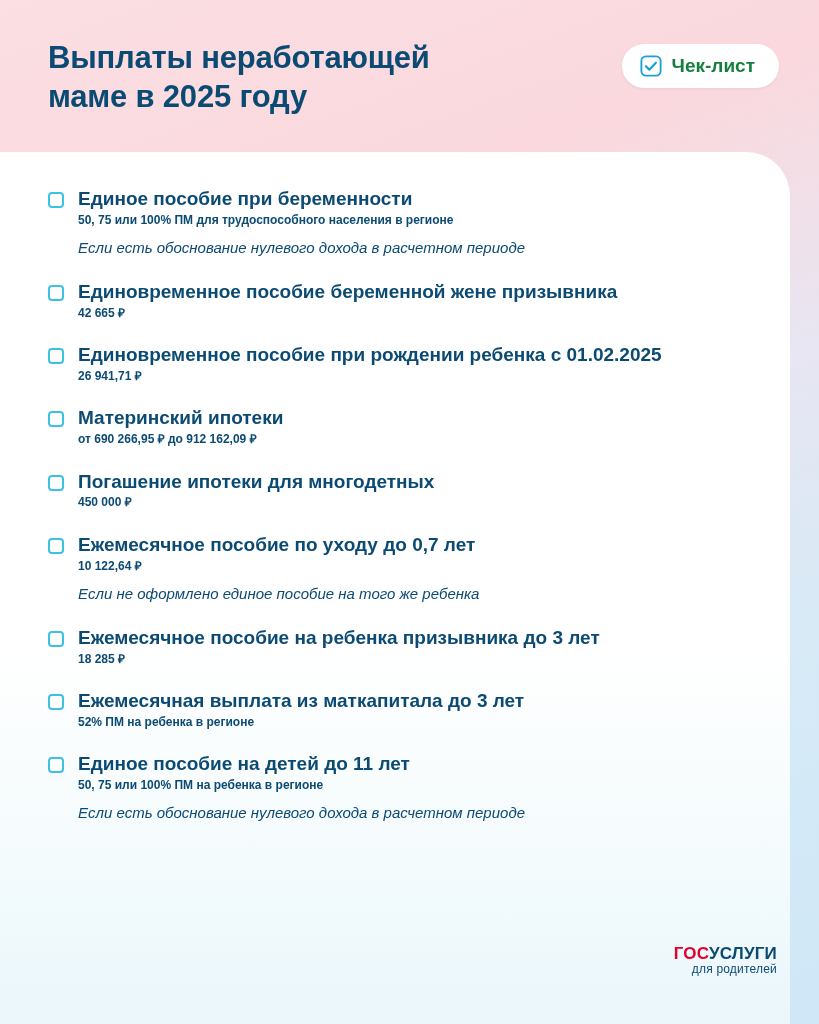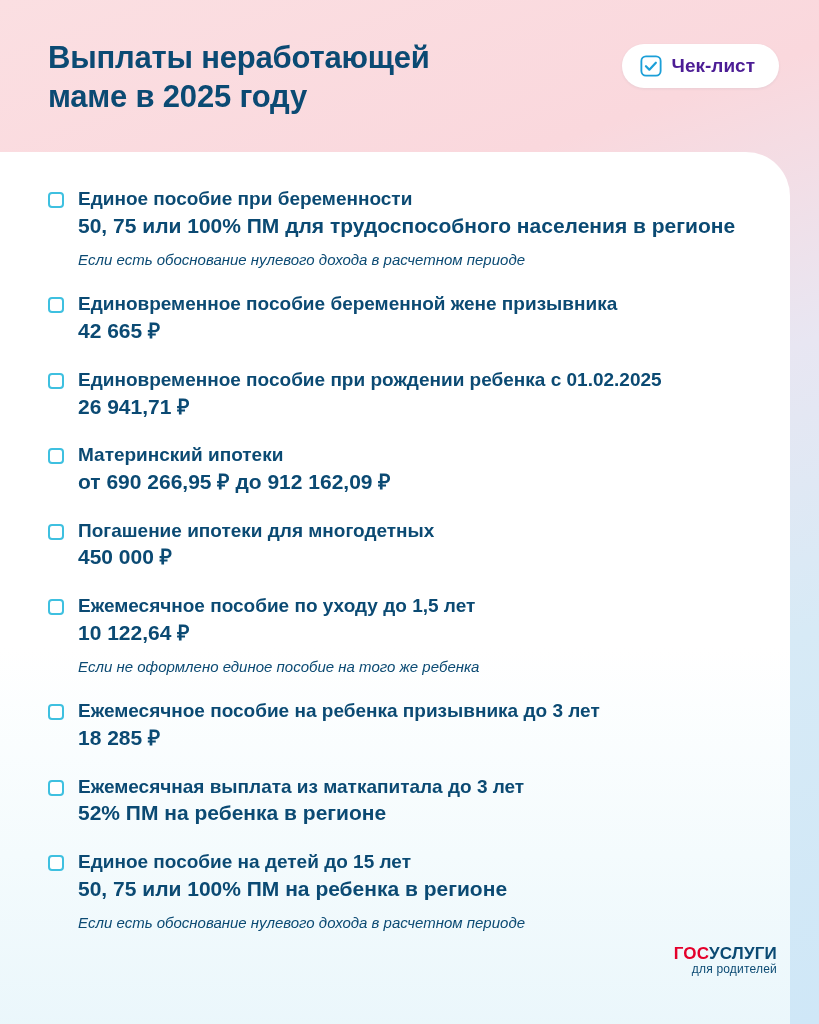--- a/index.html
+++ b/index.html
@@ -43,21 +43,21 @@
     background: #ffffff;
     border-radius: 26px;
     height: 44px;
     display: flex;
     align-items: center;
     gap: 10px;
     padding: 0 24px 0 18px;
     box-shadow: 0 1px 3px rgba(10,60,90,0.07);
   }
   .badge-label {
-    color: #4c1d95;
+    color: #15803d;
     font-size: 19px;
     font-weight: bold;
   }
   .badge-check {
     width: 22px;
     height: 22px;
     flex: 0 0 22px;
   }
 
   
@@ -95,21 +95,21 @@
   }
   .item-body { flex: 1 1 auto; }
   .item-title {
     color: #0b4a73;
     font-size: 19px;
     font-weight: bold;
     line-height: 1.36;
   }
   .item-amount {
     color: #0b4a73;
-    font-size: 21px;
+    font-size: 12px;
     font-weight: bold;
     line-height: 1.36;
   }
   .item-note {
     color: #0b4a73;
     font-size: 15px;
     font-style: italic;
     line-height: 1.4;
     margin-top: 9px;
   }
@@ -195,21 +195,21 @@
         <span class="checkbox"></span>
         <div class="item-body">
           <div class="item-title">Погашение ипотеки для многодетных</div>
           <div class="item-amount">450 000 ₽</div>
         </div>
       </div>
 
       <div class="item">
         <span class="checkbox"></span>
         <div class="item-body">
-          <div class="item-title">Ежемесячное пособие по уходу до 1,5 лет</div>
+          <div class="item-title">Ежемесячное пособие по уходу до 0,7 лет</div>
           <div class="item-amount">10 122,64 ₽</div>
           <div class="item-note">Если не оформлено единое пособие на того же ребенка</div>
         </div>
       </div>
 
       <div class="item">
         <span class="checkbox"></span>
         <div class="item-body">
           <div class="item-title">Ежемесячное пособие на ребенка призывника до 3 лет</div>
           <div class="item-amount">18 285 ₽</div>
@@ -220,21 +220,21 @@
         <span class="checkbox"></span>
         <div class="item-body">
           <div class="item-title">Ежемесячная выплата из маткапитала до 3 лет</div>
           <div class="item-amount">52% ПМ на ребенка в регионе</div>
         </div>
       </div>
 
       <div class="item">
         <span class="checkbox"></span>
         <div class="item-body">
-          <div class="item-title">Единое пособие на детей до 15 лет</div>
+          <div class="item-title">Единое пособие на детей до 11 лет</div>
           <div class="item-amount">50, 75 или 100% ПМ на ребенка в регионе</div>
           <div class="item-note">Если есть обоснование нулевого дохода в расчетном периоде</div>
         </div>
       </div>
 
     </div>
   </div>
 
   <div class="logo">
     <div class="logo-main"><span class="logo-gos">ГОС</span><span class="logo-uslugi">УСЛУГИ</span></div>

